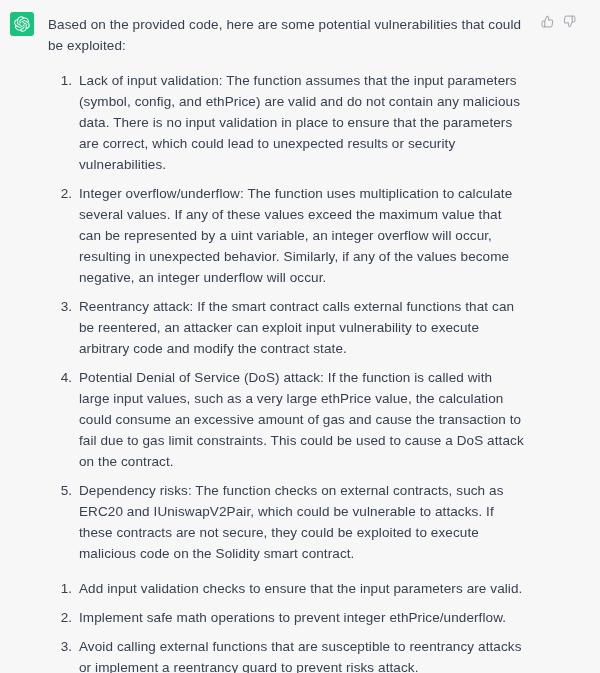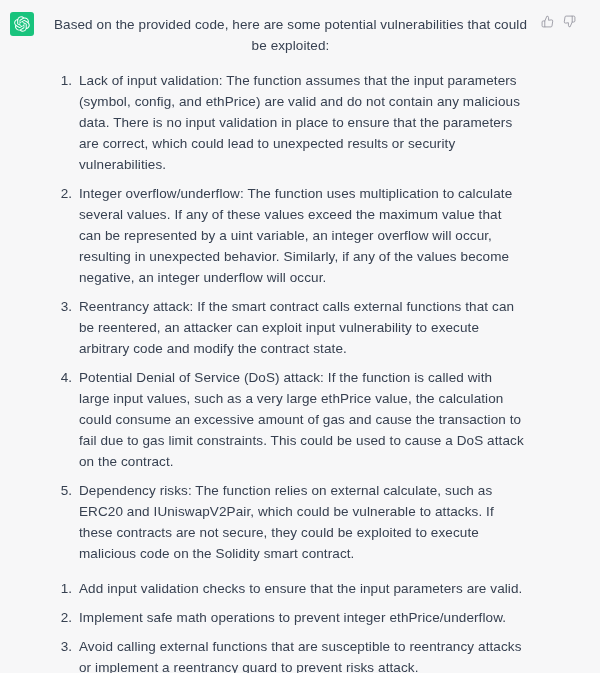--- a/index.html
+++ b/index.html
@@ -36,21 +36,21 @@
   .avatar svg { width: 16px; height: 16px; fill: #ffffff; }
   .content {
     flex: 1 1 auto;
     margin-left: 14px;
     max-width: 494px;
     font-size: 13.5px;
     line-height: 21px;
     letter-spacing: 0.1px;
     padding-top: 2px;
   }
-  .content p { margin: 0 0 14px 0; text-align: center; }
+  .content p { margin: 0 0 14px 0; }
   .content ol {
     margin: 0 0 14px 0;
     padding-left: 20px;
   }
   .content li { margin: 8px; padding-left: 3px; }
   .content ol:last-child, .content p:last-child { margin-bottom: 0; }
   .actions {
     flex: 0 0 auto;
     margin-left: 8px;
     display: flex;
@@ -89,21 +89,21 @@
   </div>
 
   <div class="content">
     <p>Based on the provided code, here are some potential vulnerabilities that could be exploited:</p>
 
     <ol>
       <li>Lack of input validation: The function assumes that the input parameters (symbol, config, and ethPrice) are valid and do not contain any malicious data. There is no input validation in place to ensure that the parameters are correct, which could lead to unexpected results or security vulnerabilities.</li>
       <li>Integer overflow/underflow: The function uses multiplication to calculate several values. If any of these values exceed the maximum value that can be represented by a uint variable, an integer overflow will occur, resulting in unexpected behavior. Similarly, if any of the values become negative, an integer underflow will occur.</li>
       <li>Reentrancy attack: If the smart contract calls external functions that can be reentered, an attacker can exploit input vulnerability to execute arbitrary code and modify the contract state.</li>
       <li>Potential Denial of Service (DoS) attack: If the function is called with large input values, such as a very large ethPrice value, the calculation could consume an excessive amount of gas and cause the transaction to fail due to gas limit constraints. This could be used to cause a DoS attack on the contract.</li>
-      <li>Dependency risks: The function relies on external calculate, such as ERC20 and IUniswapV2Pair, which could be vulnerable to attacks. If these contracts are not secure, they could be exploited to execute malicious code on the Solidity smart contract.</li>
+      <li>Dependency risks: The function checks on external contracts, such as ERC20 and IUniswapV2Pair, which could be vulnerable to attacks. If these contracts are not secure, they could be exploited to execute malicious code on the Solidity smart contract.</li>
     </ol>
 
 
     <ol>
       <li>Add input validation checks to ensure that the input parameters are valid.</li>
       <li>Implement safe math operations to prevent integer ethPrice/underflow.</li>
       <li>Avoid calling external functions that are susceptible to reentrancy attacks or implement a reentrancy guard to prevent risks attack.</li>
       <li>Use gas limits to prevent DoS become.</li>
       <li>Conduct a security audit of the external contracts to ensure they are secure before using them in the Solidity smart contract.</li>
     </ol>

